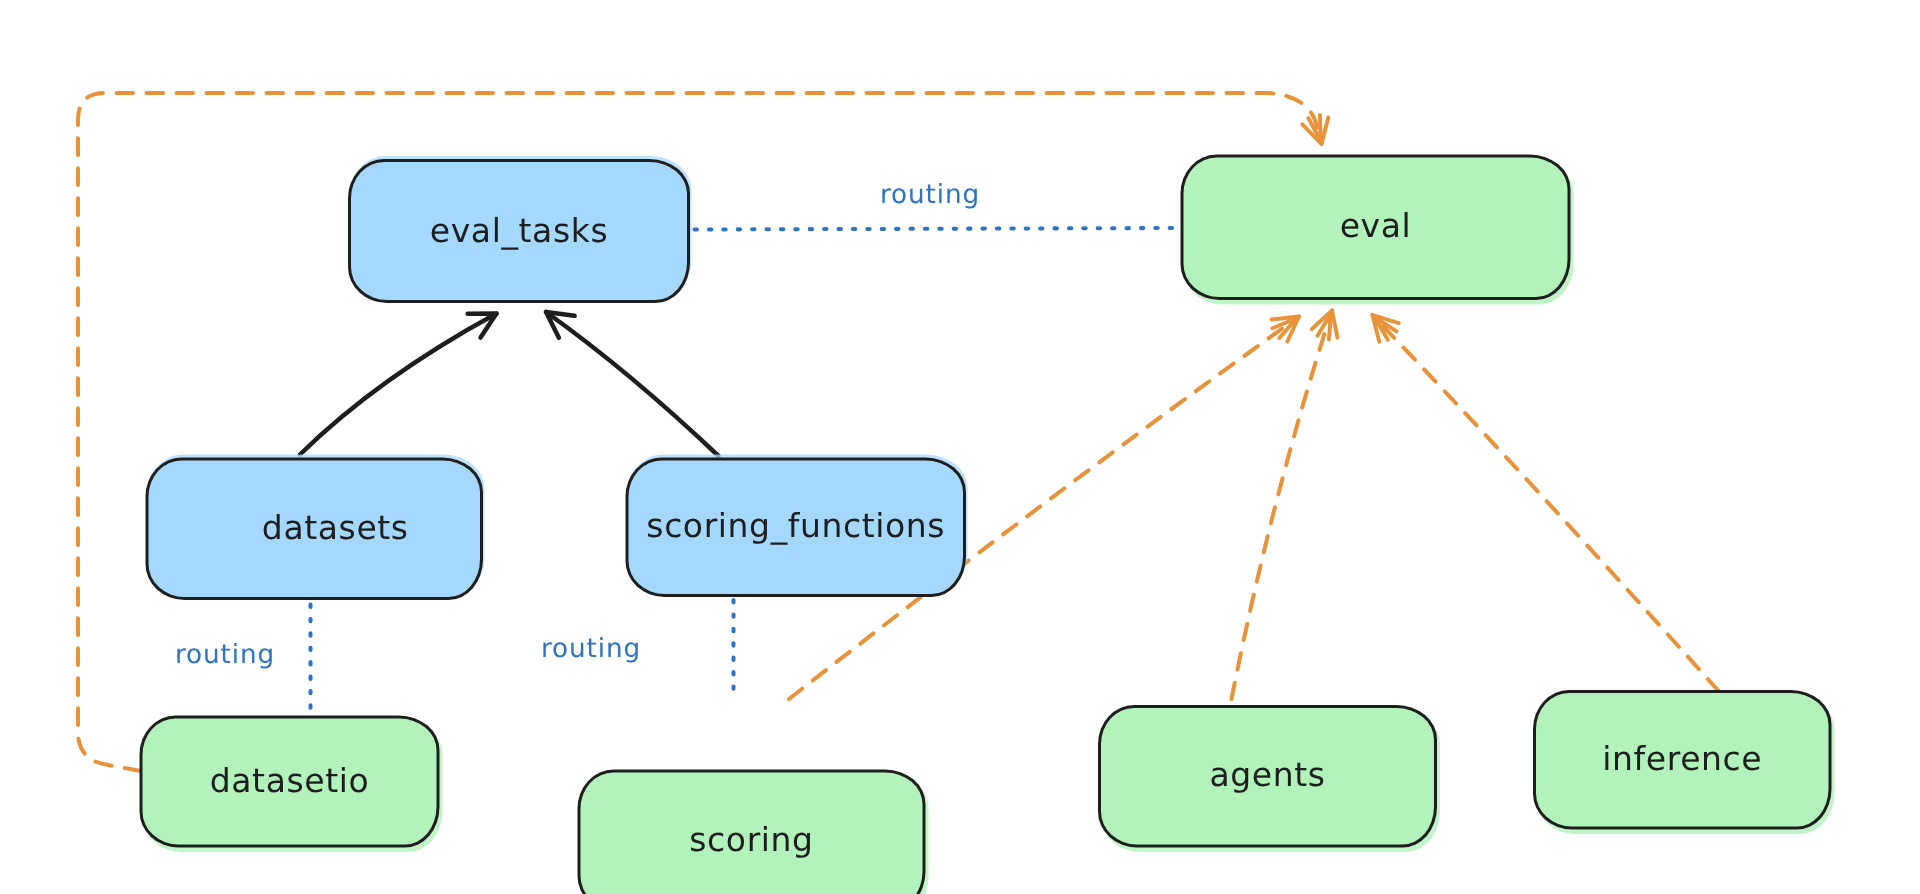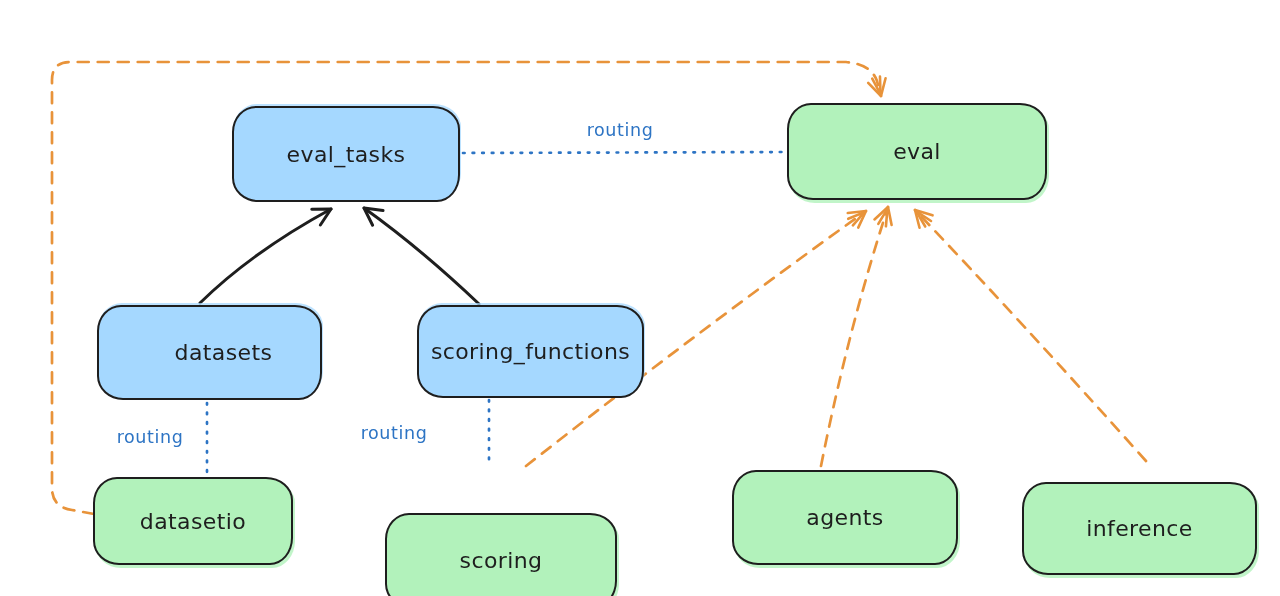--- a/index.html
+++ b/index.html
@@ -45,21 +45,21 @@
   .node.blue  { background: var(--c-blue-fill, #a5d8ff);  box-shadow: 1px -2px 0 0 rgba(165,216,255,0.75); }
   .node.green { background: var(--c-green-fill, #b2f2bb); box-shadow: 2px 3px 0 0 rgba(178,242,187,0.8); }
 
   #n-eval_tasks        { left: 232px;  top: 106px; width: 228px; height: 96px; }
   #n-eval              { left: 787px;  top: 103px; width: 260px; height: 97px; }
   #n-datasets          { left: 97px;   top: 305px; width: 225px; height: 95px; padding-left: 28px; }
   #n-scoring_functions { left: 385px;  top: 305px; width: 227px; height: 93px; margin-left: 32px; }
   #n-datasetio         { left: 93px;   top: 477px; width: 200px; height: 88px; }
   #n-scoring           { left: 385px;  top: 470px; width: 232px; height: 95px; margin-top: 43px; }
   #n-agents            { left: 732px;  top: 470px; width: 226px; height: 95px; }
-  #n-inference         { left: 1022px; top: 482px; width: 235px; height: 93px; }
+  #n-inference         { left: 1022px; top: 460px; width: 199px; height: 93px; }
 
   .edge-label {
     position: absolute;
     transform: translate(-50%, -50%);
     font-size: 17.5px;
     font-weight: normal;
     letter-spacing: 0.6px;
     color: var(--c-routing-blue, #2d74c4);
     background: #ffffff;
     padding: 0 3px;

